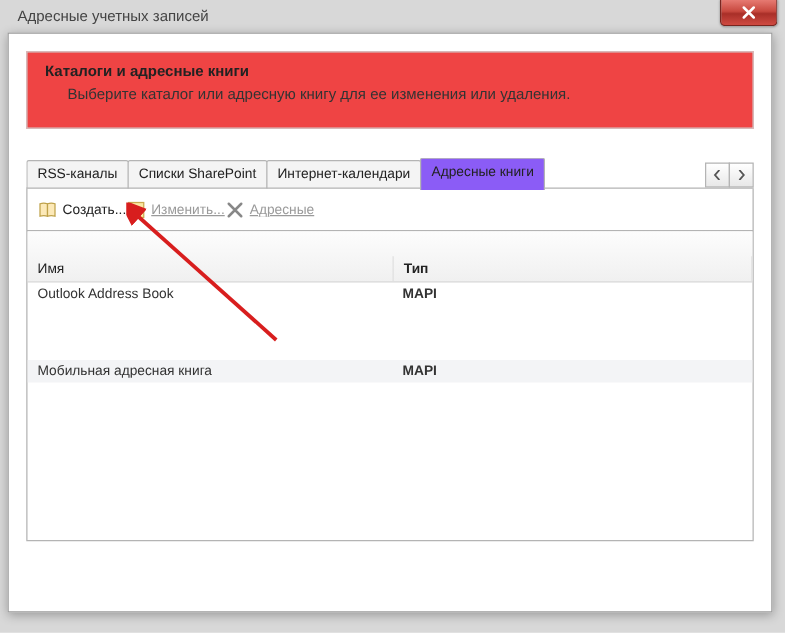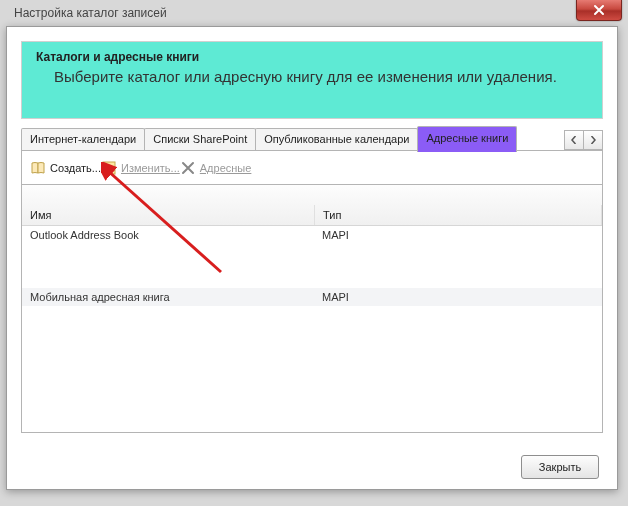--- a/index.html
+++ b/index.html
@@ -7,24 +7,24 @@
   
   .close-btn{position:absolute;top:0;right:6px;width:44px;height:20px;
     background:linear-gradient(#e67a72,#c8493f 45%,#a92f28 55%,#cf4b42);
     border:1px solid #7a2620;border-top:none;border-radius:0 0 4px 4px;
     box-shadow:0 0 2px rgba(0,0,0,.4);display:flex;align-items:center;justify-content:center;}
   .close-btn svg{width:12px;height:12px;}
   
   .dialog{position:absolute;left:6px;top:26px;right:10px;bottom:16px;
     background:#fff;border:1px solid #9a9a9a;box-shadow:0 2px 8px rgba(0,0,0,.3);}
   .title-area{position:absolute;left:-1px;top:-27px;padding:6px 8px 4px 8px;color:#444;font-size:12px;}
-  .sheet{position:absolute;left:14px;right:14px;top:14px;height:78px;
-    border:1px solid #d0d0d0;background:#5eead4;padding:8px 14px;box-sizing:border-box;}
+  .sheet{position:absolute;left:14px;right:14px;top:14px;height:62px;
+    border:1px solid #d0d0d0;background:#ef4444;padding:8px 14px;box-sizing:border-box;}
   .sheet h1{margin:0;font-size:12px;font-weight:bold;color:#222;}
-  .sheet p{margin:4px 0 0 18px;font-size:15px;color:#333;}
+  .sheet p{margin:4px 0 0 18px;font-size:12px;color:#333;}
   
   .tabstrip{position:absolute;left:14px;right:14px;top:100px;height:24px;display:flex;align-items:flex-end;}
   .tab{border:1px solid #b4b4b4;border-bottom:none;background:#f4f4f4;
     padding:4px 8px 3px 8px;margin-right:-1px;position:relative;cursor:default;
     border-radius:2px 2px 0 0;font-size:11px;color:#222;white-space:nowrap;height:15px;}
   .tab.active{background:#8b5cf6;z-index:2;padding-top:5px;padding-bottom:4px;height:16px;top:1px;}
   .tab-spring{flex:1;}
   .tab-nav{display:flex;gap:0;align-items:center;margin-bottom:1px;}
   .tab-nav .nb{width:18px;height:18px;border:1px solid #b4b4b4;background:linear-gradient(#fff,#e8e8e8);
     display:flex;align-items:center;justify-content:center;margin-left:-1px;}
@@ -36,21 +36,21 @@
     display:flex;align-items:center;padding:0 8px;box-sizing:border-box;background:#fff;}
   .tbtn{display:flex;align-items:center;gap:4px;color:#222;cursor:default;}
   .tbtn svg{width:16px;height:16px;}
   .tbtn.dis{color:#9a9a9a;text-decoration:underline;}
   
   .list{position:absolute;left:14px;right:14px;top:157px;bottom:56px;
     border:1px solid #b4b4b4;background:#fff;overflow:auto;}
   .list-head{display:flex;border-bottom:1px solid #d6d6d6;background:linear-gradient(#fdfdfd,#f0f0f0);}
   .lh{padding:4px 8px;border-right:1px solid #e0e0e0;font-size:11px;color:#222;margin-top:20px;}
   .c-name{width:276px;}
-  .c-type{flex:1;}
+  .c-type{flex:1;font-weight:bold;}
   .list-row{display:flex;}
   .list-row.alt{background:#f3f4f6;margin-top:44px;}
   .lc{padding:3px 8px;font-size:11px;}
   
   .footer{position:absolute;left:0;right:0;bottom:0;height:44px;
     display:flex;align-items:center;justify-content:flex-end;padding:0 18px;box-sizing:border-box;}
   .btn{min-width:76px;height:22px;border:1px solid #8e8e8e;border-radius:3px;
     background:linear-gradient(#fdfdfd,#e4e4e4);font-size:11px;color:#222;
     display:flex;align-items:center;justify-content:center;cursor:default;}
   
@@ -61,31 +61,31 @@
 
 <div class="shadow-wrap">
 
   <div class="close-btn">
     <svg viewBox="0 0 12 12">
       <path d="M2 2 L10 10 M10 2 L2 10" stroke="#fff" stroke-width="2" stroke-linecap="round"></path>
     </svg>
   </div>
 
   <div class="dialog">
-    <div class="title-area">Настройка каталог записей</div>
+    <div class="title-area">Адресные учетных записей</div>
 
     <div class="sheet">
       <h1>Каталоги и адресные книги</h1>
       <p>Выберите каталог или адресную книгу для ее изменения или удаления.</p>
     </div>
 
     <div class="tabstrip">
+      <div class="tab"><span>RSS-каналы</span></div>
+      <div class="tab"><span>Списки SharePoint</span></div>
       <div class="tab"><span>Интернет-календари</span></div>
-      <div class="tab"><span>Списки SharePoint</span></div>
-      <div class="tab"><span>Опубликованные календари</span></div>
       <div class="tab active"><span>Адресные книги</span></div>
       <div class="tab-spring"></div>
       <div class="tab-nav">
         <div class="nb">
           <svg viewBox="0 0 8 8">
               <path d="M5.5 0 L2 4 L5.5 8" fill="none" stroke="#555" stroke-width="1.5"></path>
             </svg>
         </div>
         <div class="nb">
           <svg viewBox="0 0 8 8">
@@ -128,25 +128,20 @@
       <div class="list-row">
         <div class="lc c-name">Outlook Address Book</div>
         <div class="lc c-type">MAPI</div>
       </div>
       <div class="list-row alt">
         <div class="lc c-name">Мобильная адресная книга</div>
         <div class="lc c-type">MAPI</div>
       </div>
     </div>
 
-    <div class="footer">
-      <div class="btn">
-        <span>Закрыть</span>
-      </div>
-    </div>
 
     <svg class="arrow-svg" width="130" height="120">
       <defs>
         <marker id="ah" markerWidth="10" markerHeight="10" refX="2" refY="3" orient="auto">
           <path d="M0 0 L8 3 L0 6 Z" fill="#d81e1e"></path>
         </marker>
       </defs>
       <line x1="120" y1="110" x2="6" y2="8" stroke="#d81e1e" stroke-width="3" marker-end="url(#ah)"></line>
     </svg>
 

